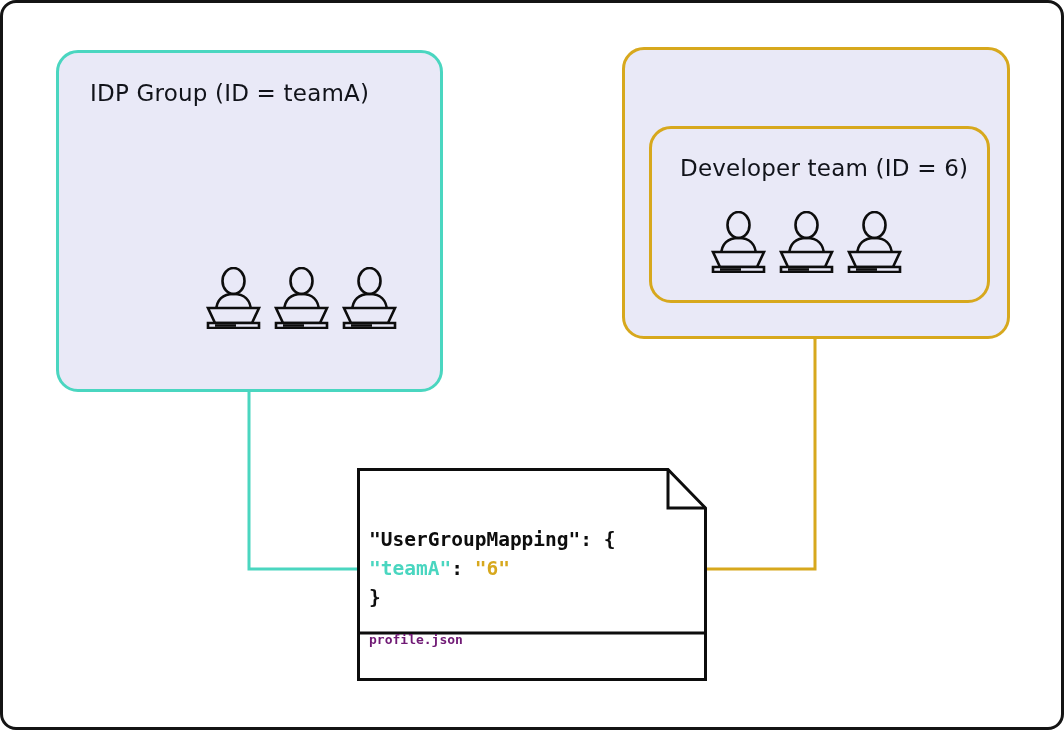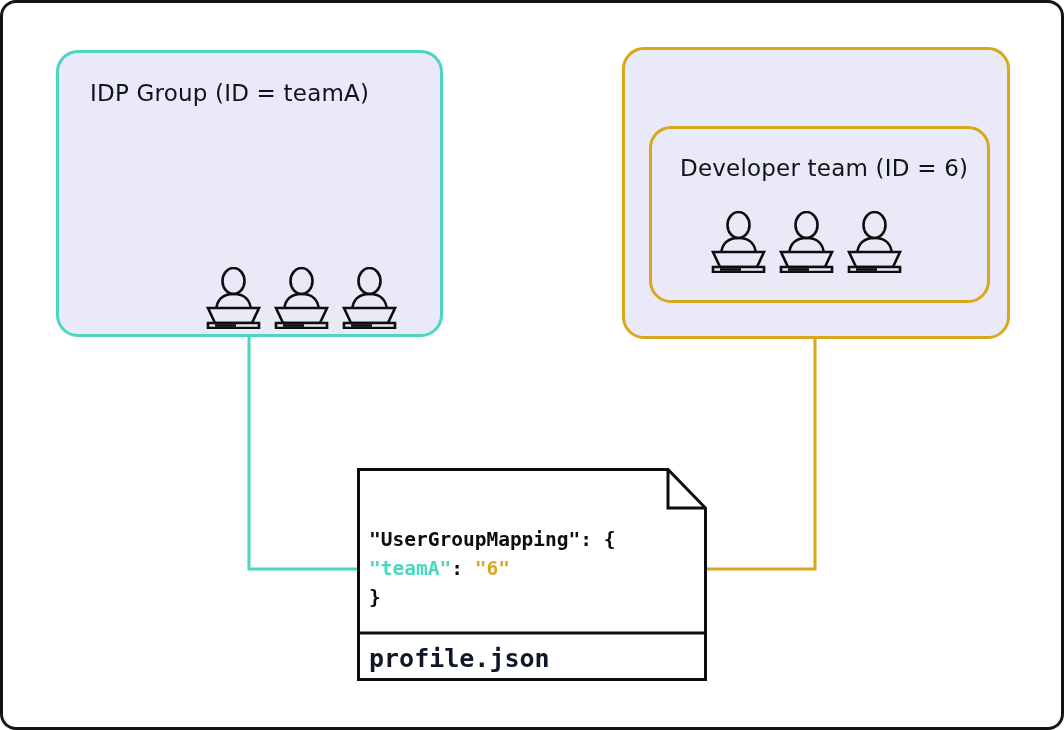--- a/index.html
+++ b/index.html
@@ -41,21 +41,21 @@
   .group-box {
     position: absolute;
     box-sizing: border-box;
     background: #e9e9f7;
     border-radius: 22px;
   }
   #idp-group-box {
     left: 56px;
     top: 50px;
     width: 387px;
-    height: 287px;
+    height: 342px;
     border: 3px solid #4ad6c0;
   }
   #api-consumer-box {
     left: 622px;
     top: 47px;
     width: 388px;
     height: 292px;
     border: 3px solid #d7a81d;
   }
   #developer-team-box {
@@ -109,25 +109,25 @@
     font-weight: bold;
     line-height: 29px;
     color: #0d0d0d;
     white-space: pre;
   }
   .tok-key-teal  { color: #4ad6c0; }
   .tok-val-gold  { color: #d7a81d; }
   #doc-filename {
     position: absolute;
     left: 12px;
-    top: 176px;
+    top: 164px;
     font-family: "DejaVu Sans Mono", monospace;
-    font-size: 25px;
+    font-size: 13px;
     font-weight: bold;
-    color: #0f172a;
+    color: #701a75;
     white-space: pre;
   }
 </style>
 </head>
 <body>
 
 <div id="canvas">
 
   <svg class="svg-layer" viewBox="0 0 1064 730" xmlns="http://www.w3.org/2000/svg">
 

